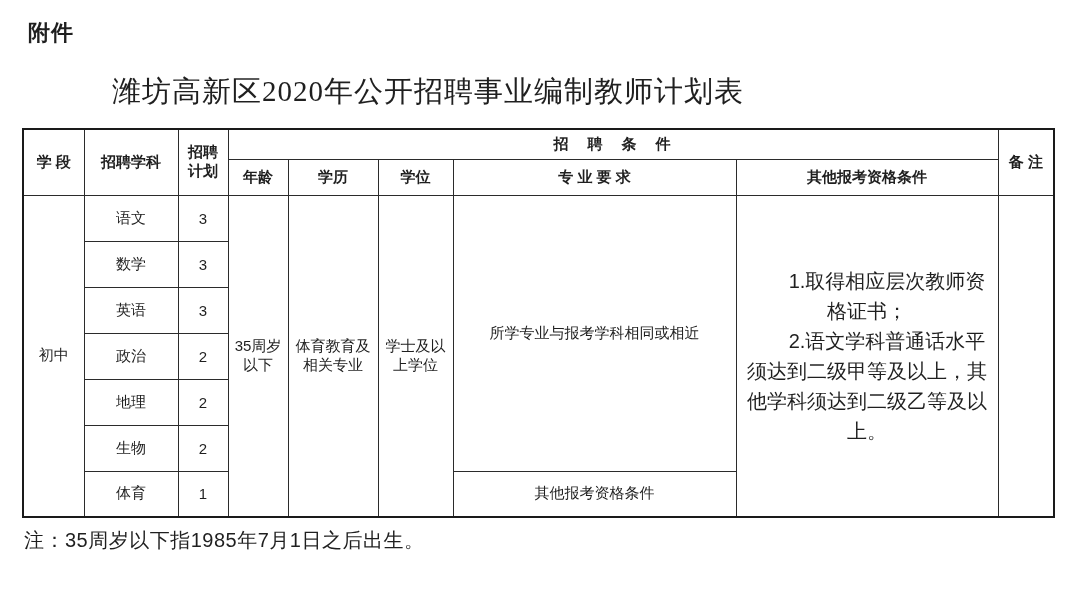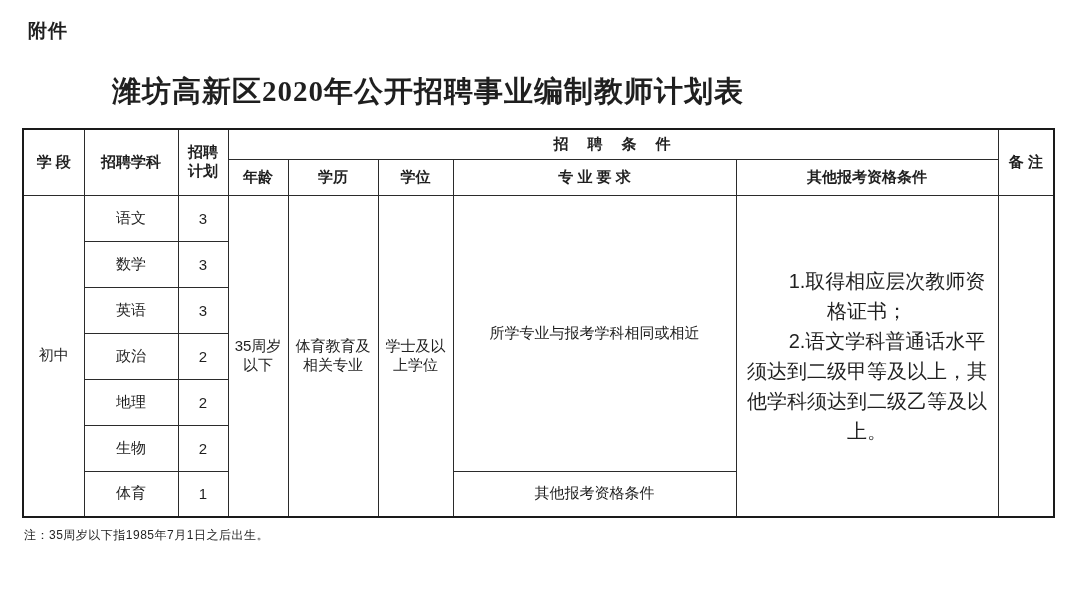--- a/index.html
+++ b/index.html
@@ -7,26 +7,26 @@
     width:1080px;height:595px;
     background:#ffffff;
     color:#1f1f1f;
     font-family:"Liberation Sans","DejaVu Sans",sans-serif;
     position:relative;
     overflow:hidden;
   }
   .page{position:absolute;inset:0;}
   .attachment{
     position:absolute;left:28px;top:18px;
-    font-size:19px;font-weight:bold;letter-spacing:1px;
+    font-size:22px;font-weight:bold;letter-spacing:1px;
   }
   .title{
     position:absolute;left:0;top:72px;width:856px;
     margin:0;text-align:center;
-    font-size:29px;font-weight:bold;letter-spacing:1px;
+    font-size:29px;font-weight:normal;letter-spacing:1px;
     font-family:"Liberation Serif","DejaVu Serif",serif;
   }
   table.plan{
     position:absolute;left:22px;top:128px;
     width:1031px;height:390px;
     border-collapse:collapse;table-layout:fixed;
     border:2px solid #1a1a1a;
   }
   table.plan td,table.plan th{
     border:1px solid #2b2b2b;
@@ -37,21 +37,21 @@
   }
   table.plan th{font-weight:bold;}
   tr.hrow1{height:30px;}
   tr.hrow2{height:36px;margin-top:35px;}
   tr.drow{height:46px;}
   th.cond-span{letter-spacing:2px;margin-left:26px;}
   td.other-cell{text-align:left;padding:0 5px;}
   td.other-cell p{margin:0;text-indent:2em;line-height:1.5;font-size:20px;}
   .footnote{
     position:absolute;left:24px;top:527px;
-    font-size:12px;margin:0;letter-spacing:0.5px;
+    font-size:20px;margin:0;letter-spacing:0.5px;
   }
 </style>
 </head>
 <body>
 
 <div class="page">
 
   <div class="attachment">附件</div>
 
   <h1 class="title">潍坊高新区2020年公开招聘事业编制教师计划表</h1>

